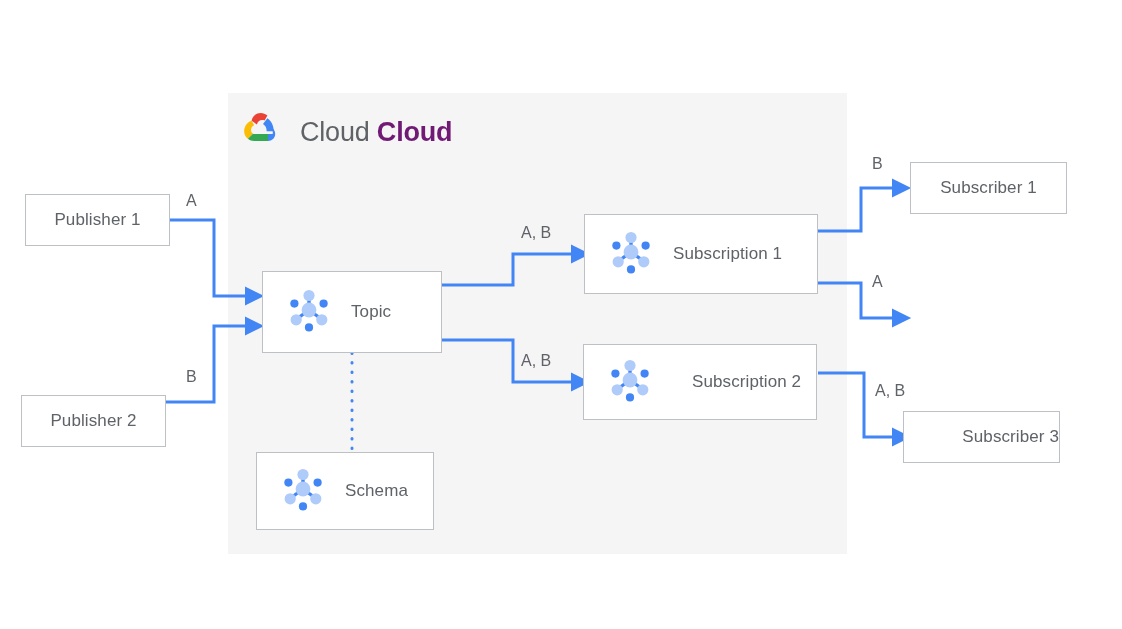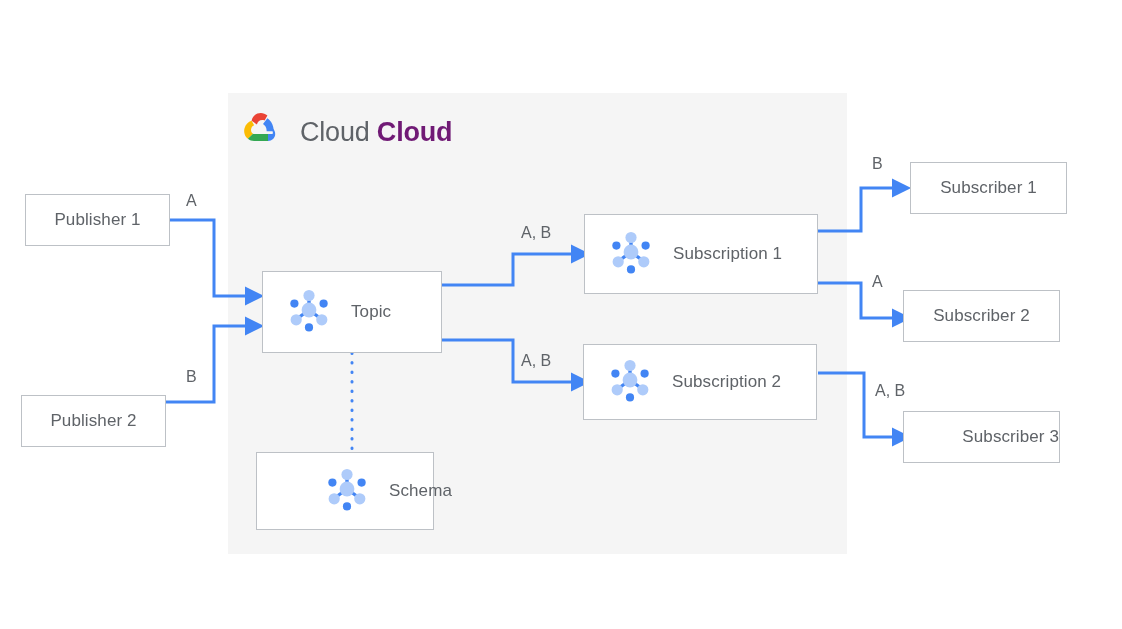--- a/index.html
+++ b/index.html
@@ -158,21 +158,21 @@
         <circle cx="13.2" cy="35.8" r="5.6" fill="#aecbfa"></circle>
         <circle cx="38.8" cy="35.8" r="5.6" fill="#aecbfa"></circle>
         <circle cx="11.4" cy="19.6" r="4.1" fill="#4285f4"></circle>
         <circle cx="40.6" cy="19.6" r="4.1" fill="#4285f4"></circle>
         <circle cx="26" cy="43.4" r="4.1" fill="#4285f4"></circle>
       </svg>
     </span>
     <span class="node-label">Topic</span>
   </div>
 
-  <div class="node-box with-icon" style="left:256px; top:452px; width:178px; height:78px;padding-left:44px;">
+  <div class="node-box with-icon" style="left:256px; top:452px; width:178px; height:78px;">
     <span class="node-icon">
       <svg width="52" height="52" viewBox="0 0 52 52" aria-hidden="true">
         <g stroke="#4285f4" stroke-width="3.4" stroke-linecap="round">
           <line x1="26" y1="26" x2="26" y2="13"></line>
           <line x1="26" y1="26" x2="15" y2="34"></line>
           <line x1="26" y1="26" x2="37" y2="34"></line>
         </g>
         <circle cx="26" cy="26" r="7.4" fill="#aecbfa"></circle>
         <circle cx="26" cy="11.5" r="5.6" fill="#aecbfa"></circle>
         <circle cx="13.2" cy="35.8" r="5.6" fill="#aecbfa"></circle>
@@ -198,21 +198,21 @@
         <circle cx="13.2" cy="35.8" r="5.6" fill="#aecbfa"></circle>
         <circle cx="38.8" cy="35.8" r="5.6" fill="#aecbfa"></circle>
         <circle cx="11.4" cy="19.6" r="4.1" fill="#4285f4"></circle>
         <circle cx="40.6" cy="19.6" r="4.1" fill="#4285f4"></circle>
         <circle cx="26" cy="43.4" r="4.1" fill="#4285f4"></circle>
       </svg>
     </span>
     <span class="node-label">Subscription 1</span>
   </div>
 
-  <div class="node-box with-icon" style="left:583px; top:344px; width:234px; height:76px;">
+  <div class="node-box with-icon" style="left:583px; top:344px; width:234px; height:76px;gap:20px;">
     <span class="node-icon">
       <svg width="52" height="52" viewBox="0 0 52 52" aria-hidden="true">
         <g stroke="#4285f4" stroke-width="3.4" stroke-linecap="round">
           <line x1="26" y1="26" x2="26" y2="13"></line>
           <line x1="26" y1="26" x2="15" y2="34"></line>
           <line x1="26" y1="26" x2="37" y2="34"></line>
         </g>
         <circle cx="26" cy="26" r="7.4" fill="#aecbfa"></circle>
         <circle cx="26" cy="11.5" r="5.6" fill="#aecbfa"></circle>
         <circle cx="13.2" cy="35.8" r="5.6" fill="#aecbfa"></circle>
@@ -222,21 +222,18 @@
         <circle cx="26" cy="43.4" r="4.1" fill="#4285f4"></circle>
       </svg>
     </span>
     <span class="node-label">Subscription 2</span>
   </div>
 
   <div class="node-box" style="left:903px; top:162px; width:157px; height:52px;margin-left:7px;">
     <span class="node-label">Subscriber 1</span>
   </div>
 
-  <div class="node-box" style="left:903px; top:290px; width:157px; height:52px;">
-    <span class="node-label">Subscriber 2</span>
-  </div>
 
   <div class="node-box" style="left:903px; top:411px; width:157px; height:52px;justify-content:flex-end;">
     <span class="node-label">Subscriber 3</span>
   </div>
 
 </div>
 
 </body></html>

